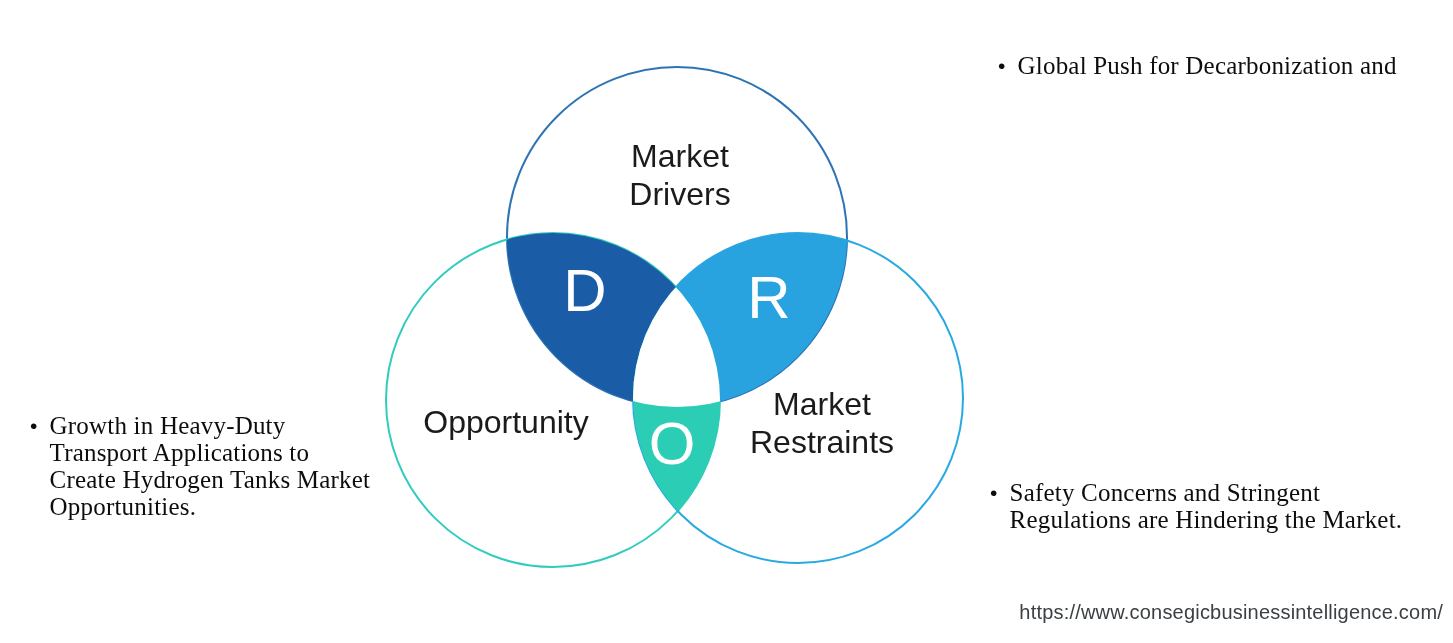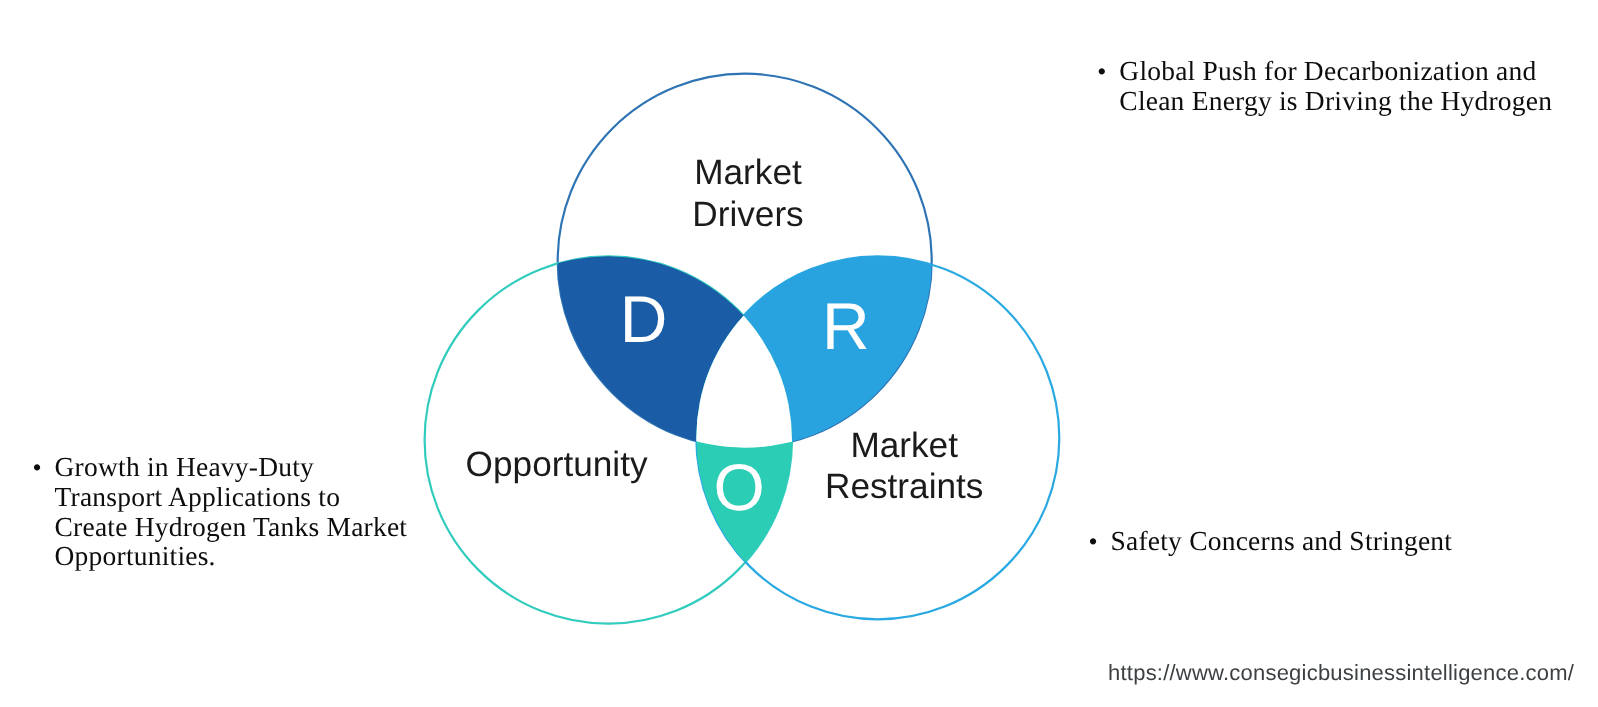--- a/index.html
+++ b/index.html
@@ -49,21 +49,21 @@
     line-height: 27px;
     margin-right: 12px;
   }
   .note-lines div {
     white-space: nowrap;
     font-family: Liberation Serif, serif;
   }
   .source-url {
     position: absolute;
     top: 601px;
-    right: 22px;
+    right: 10px;
     font-size: 20px;
     letter-spacing: 0.2px;
     color: #3c4043;
     white-space: nowrap;
   }
 </style>
 </head>
 <body>
 
 <div class="canvas">
@@ -113,36 +113,36 @@
 
     <text class="venn-letter" x="585" y="290" dominant-baseline="central">D</text>
     <text class="venn-letter" x="769" y="297" dominant-baseline="central">R</text>
     <text class="venn-letter" x="672" y="443" dominant-baseline="central">O</text>
   </svg>
 
   <div class="note" style="left:998px; top:52px;">
     <span class="bullet">•</span>
     <div class="note-lines">
       <div>Global Push for Decarbonization and</div>
-      <div>Clean Energy is Driving the Hydrogen</div>
     </div>
   </div>
 
   <div class="note" style="left:30px; top:412px;">
     <span class="bullet">•</span>
     <div class="note-lines">
       <div>Growth in Heavy-Duty</div>
       <div>Transport Applications to</div>
       <div>Create Hydrogen Tanks Market</div>
       <div>Opportunities.</div>
     </div>
   </div>
 
   <div class="note" style="left:990px; top:479px;">
     <span class="bullet">•</span>
     <div class="note-lines">
       <div>Safety Concerns and Stringent</div>
+      <div>Regulations are Hindering the Market.</div>
     </div>
   </div>
 
   <div class="source-url">https://www.consegicbusinessintelligence.com/</div>
 
 </div>
 
 </body></html>

